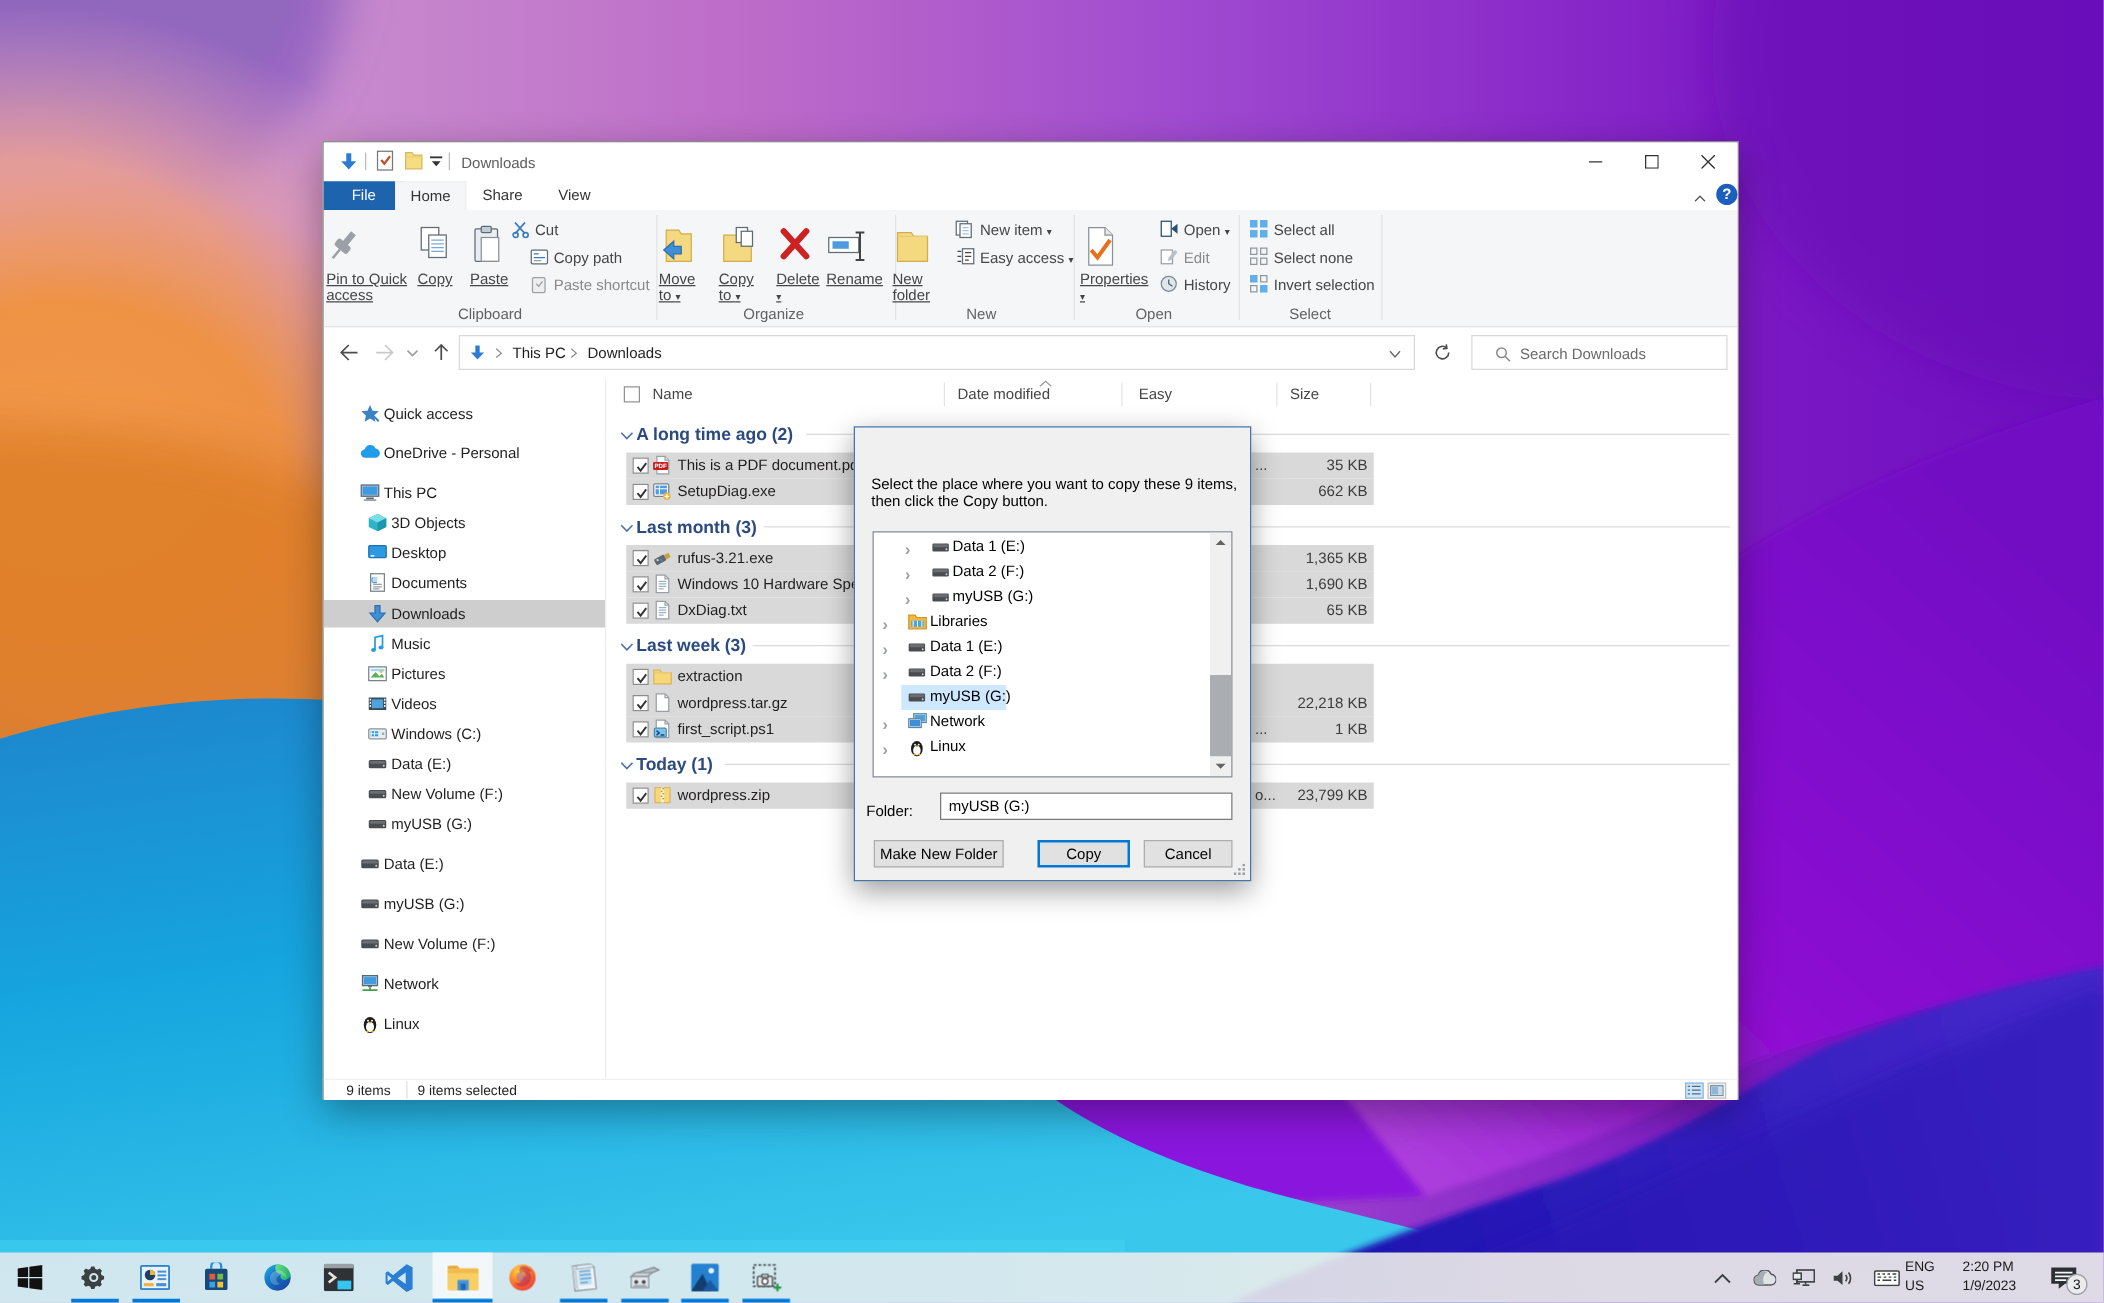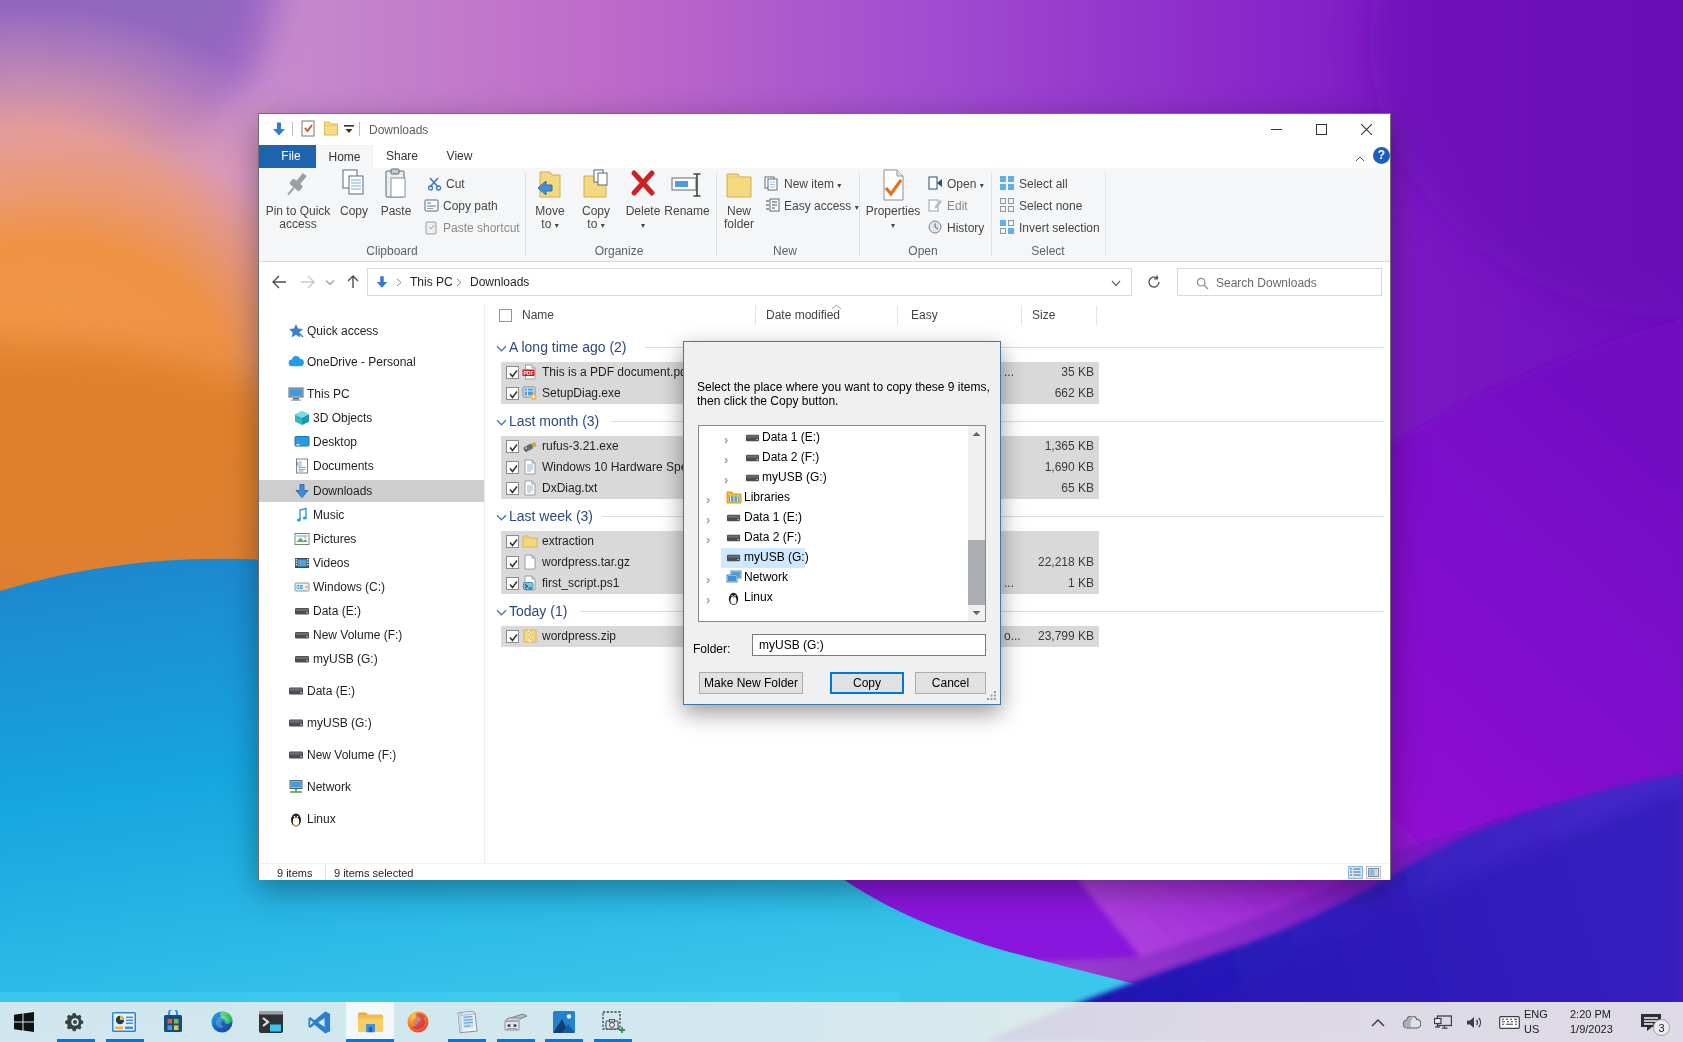--- a/index.html
+++ b/index.html
@@ -15,40 +15,40 @@
 .capbtn svg { position:absolute; left:17px; top:10px; }
 
 #tabs { position:absolute; left:0; top:31px; width:100%; height:23px; background:#fff; }
 .tab { position:absolute; top:0; height:23px; text-align:center; font-size:12px; color:#333; padding-top:4px; }
 #tab-file { left:0; width:64px; background:#1e63ad; color:#fff; }
 #tab-home { left:57px; width:57px; background:#f5f6f7; border:1px solid #f0f0f0; border-bottom:none; }
 
 #ribbon { position:absolute; left:0; top:54px; width:100%; height:94px; background:#f5f6f7; border-bottom:1px solid #dadbdc; }
 .rsep { position:absolute; top:4px; height:84px; width:1px; background:#e2e3e4; }
 .glabel { position:absolute; top:76px; font-size:12px; color:#5f6366; width:120px; text-align:center; }
-.rbig { position:absolute; top:0; text-align:center; font-size:12px; color:#464646; line-height:13px; }
+.rbig { position:absolute; top:12px; font-size:12px; color:#464646; line-height:13px;text-decoration:underline; }
 .rsmall { position:absolute; font-size:12px; color:#464646; height:20px; line-height:20px; }
 .rsmall svg, .rsmall .ic { vertical-align:-3px; margin-right:4px; }
 .gray { color:#8a8a8a; }
 
 #addr { position:absolute; left:0; top:148px; width:100%; height:41px; background:#fff; }
 .navic { position:absolute; top:11px; color:#3b3b3b; }
 #addrbox { position:absolute; left:108px; top:6px; width:765px; height:28px; border:1px solid #d9d9d9; background:#fff; }
 #searchbox { position:absolute; left:918px; top:6px; width:205px; height:28px; border:1px solid #d9d9d9; background:#fff; color:#6a6a6a; font-size:12px; }
 #refresh { position:absolute; left:881px; top:6px; width:28px; height:28px; }
 
 #main { position:absolute; left:0; top:189px; width:100%; height:560px; background:#fff; }
 #sidebar { position:absolute; left:0; top:0; width:226px; height:560px; border-right:1px solid #ededed; overflow:hidden; }
 .sbitem { position:absolute; left:0; width:226px; height:22px; line-height:22px; font-size:12px; color:#1f1f1f; }
 .sbitem .ic { position:absolute; top:3px; width:16px; height:16px; }
 .sbitem .tx { position:absolute; top:0; }
 #filelist { position:absolute; left:226px; top:0; width:907px; height:560px; }
 .colhead { position:absolute; top:0; height:25px; font-size:12px; color:#454545; line-height:25px; }
 .colsep { position:absolute; top:3px; height:19px; width:1px; background:#e3e3e3; }
-.grouphead { position:absolute; font-size:14px; color:#2b4a80; height:22px; line-height:22px; }
+.grouphead { position:absolute; font-size:14px; color:#2b4a80; height:22px; line-height:22px;font-weight:bold; }
 .groupline { position:absolute; height:1px; background:#dcdcdc; }
 .frow { position:absolute; left:16px; width:598px; height:21px; background:#d9d9d9; }
 .frow .name { position:absolute; left:41px; top:0; height:21px; line-height:21px; font-size:12px; color:#211f1f; }
 .frow .size { position:absolute; right:5px; top:0; height:21px; line-height:21px; font-size:12px; color:#3c3c3c; }
 .frow .typ { position:absolute; left:503px; top:0; height:21px; line-height:21px; font-size:12px; color:#3c3c3c; }
 .cb { position:absolute; left:5px; top:4px; width:13px; height:13px; background:#fff; border:1px solid #8c8c8c; }
 .cb svg { position:absolute; left:0px; top:0px; }
 .ficon { position:absolute; left:21px; top:2px; width:16px; height:16px; }
 
 #status { position:absolute; left:0; top:749px; width:100%; height:17px; background:#fff; border-top:1px solid #f0f0f0; font-size:11px; color:#1f1f1f; }
@@ -204,21 +204,21 @@
       <div>Copy</div>
     </div>
     <div class="rbig" style="left:117px;width:40px">
       <svg width="28" height="34" viewBox="0 0 28 34">
           <rect x="4" y="3" width="18" height="26" rx="1" fill="#e8eef3" stroke="#5f6a73"></rect>
           <rect x="9" y="1" width="8" height="5" rx="1" fill="#c3cdd6" stroke="#5f6a73"></rect>
           <rect x="9" y="10" width="14" height="19" fill="#fff" stroke="#8a9099"></rect>
         </svg>
       <div>Paste</div>
     </div>
-    <div class="rsmall" style="left:168px;top:6px">
+    <div class="rsmall" style="left:150px;top:6px">
       <svg class="ic" width="15" height="15" viewBox="0 0 15 15">
           <path d="M3 2 L11 11 M11 2 L3 11" stroke="#3a78c2" stroke-width="1.5" fill="none"></path>
           <circle cx="3.5" cy="12" r="2" fill="none" stroke="#3a78c2" stroke-width="1.3"></circle>
           <circle cx="11.5" cy="12" r="2" fill="none" stroke="#3a78c2" stroke-width="1.3"></circle>
         </svg>Cut
     </div>
     <div class="rsmall" style="left:165px;top:28px">
       <svg class="ic" width="15" height="15" viewBox="0 0 15 15">
           <rect x="1" y="2" width="13" height="11" rx="1" fill="#fff" stroke="#5f6a73"></rect>
           <path d="M3 5h4M3 8h9" stroke="#3a78c2"></path>

